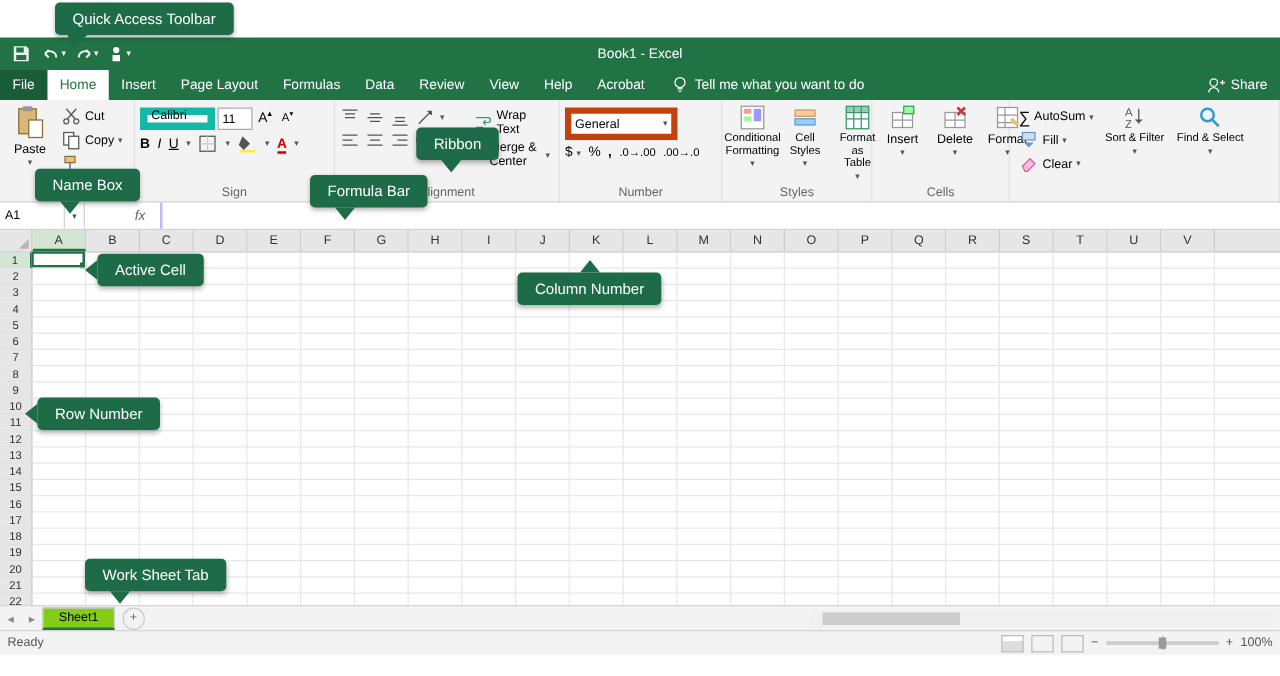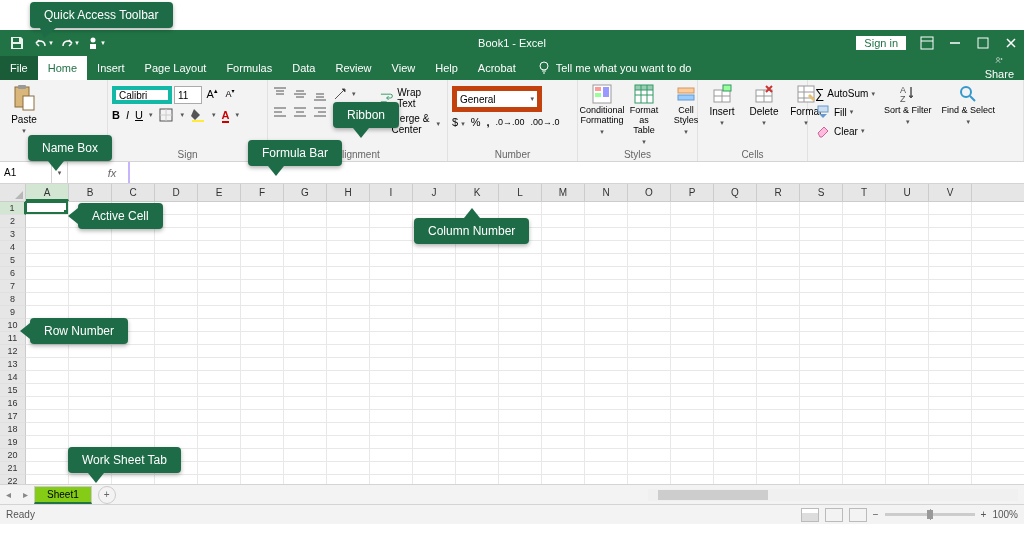--- a/index.html
+++ b/index.html
@@ -20,33 +20,33 @@
   .qat-right { margin-left: auto; display: flex; align-items: center; gap: 14px; }
   .signin { background: #fff; color: #217346; padding: 1px 8px; font-size: 11px; }
   .winbtn { width: 14px; height: 14px; }
 
   
   .ribbon-tabs { height: 24px; background: #217346; display: flex; align-items: stretch; color: #fff; font-size: 11px; justify-content: center; }
   .rtab { padding: 0 10px; display: flex; align-items: center; cursor: pointer; }
   .rtab.active { background: #fff; color: #217346; }
   .rtab.file { background: #1a5c38; }
   .tellme { display: flex; align-items: center; gap: 4px; margin-left: 10px; }
-  .share { margin-left: auto; padding: 0 10px; display: flex; align-items: center; gap: 4px; flex-direction: column; }
+  .share { margin-left: auto; padding: 0 10px; display: flex; align-items: center; gap: 4px; }
 
   
   .ribbon { height: 82px; background: #f3f3f3; border-bottom: 1px solid #d4d4d4; display: flex; position: relative; }
   .rgroup { border-right: 1px solid #e1e1e1; display: flex; flex-direction: column; justify-content: space-between; padding: 2px 4px 0; }
   .rgroup-label { text-align: center; font-size: 10px; color: #666; padding: 1px 0; }
   .rgroup-body { flex: 1; display: flex; align-items: flex-start; gap: 2px; }
   .vbtn { display: flex; flex-direction: column; align-items: center; justify-content: center; padding: 2px 4px; min-width: 40px; font-size: 10px; text-align: center; line-height: 1.1; gap: 2px; }
   .vbtn .ic { width: 20px; height: 20px; }
   .smbtn { display: flex; align-items: center; gap: 3px; padding: 1px 3px; font-size: 10px; }
   .stack { display: flex; flex-direction: column; gap: 1px; }
   .row { display: flex; align-items: center; gap: 2px; }
-  .fontname { width: 60px; height: 18px; border: 4px solid #14b8a6; background: #fff; font-size: 10px; padding: 0 3px; display: flex; align-items: center; }
+  .fontname { width: 60px; height: 18px; border: 6px solid #14b8a6; background: #fff; font-size: 10px; padding: 0 3px; display: flex; align-items: flex-end; }
   .fontsize { width: 28px; height: 18px; border: 1px solid #ababab; background: #fff; font-size: 10px; padding: 0 3px; display: flex; align-items: center; }
   .numfmt { width: 90px; height: 26px; border: 5px solid #c2410c; background: #fff; font-size: 10px; padding: 0 3px; display: flex; align-items: center; justify-content: space-between; }
   .ic16 { width: 16px; height: 16px; display: inline-block; }
   .caret { font-size: 7px; color: #555; }
 
   
   .fbar { height: 22px; display: flex; align-items: stretch; border-bottom: 1px solid #d4d4d4; background: #fff; }
   .namebox { width: 52px; border-right: 1px solid #d4d4d4; display: flex; align-items: center; padding: 0 4px; font-size: 10px; }
   .namebox-dd { width: 16px; border-right: 1px solid #d4d4d4; display: flex; align-items: center; justify-content: center; }
   .fxcell { width: 24px; border-right: 2px solid #c4b5fd; display: flex; align-items: center; justify-content: center; font-style: italic; color: #666; gap:4px; padding:0 16px 0 44px;}
@@ -83,21 +83,21 @@
   .viewbtn { width: 18px; height: 14px; border: 1px solid #bbb; }
   .zoom-slider { width: 90px; height: 3px; background: #ccc; position: relative; }
   .zoom-slider::before { content: ""; position: absolute; left: 50%; top: -4px; width: 1px; height: 11px; background: #999; }
   .zoom-thumb { position: absolute; left: 50%; top: -3px; width: 6px; height: 9px; background: #999; transform: translateX(-50%); }
 
   svg { display: block; }
 </style>
 </head>
 <body>
 
-<div class="callout tail-bl" style="top:2px;left:30px">Quick Access Toolbar</div>
+<div class="callout tail-bl" style="top:2px;left:44px">Quick Access Toolbar</div>
 <div class="callout tail-b" style="top:135px;left:28px">Name Box</div>
 <div class="callout tail-b" style="top:102px;left:333px">Ribbon</div>
 <div class="callout tail-b" style="top:140px;left:248px">Formula Bar</div>
 <div class="callout tail-l" style="top:203px;left:78px">Active Cell</div>
 <div class="callout tail-t" style="top:218px;left:414px">Column Number</div>
 <div class="callout tail-l" style="top:318px;left:30px">Row Number</div>
 <div class="callout tail-b" style="top:447px;left:68px">Work Sheet Tab</div>
 
 <div style="height:30px"></div>
 
@@ -122,36 +122,20 @@
       <span class="caret" style="color:#fff">▾</span>
     </div>
   <div class="qat-btn">
       <svg class="ic16" viewBox="0 0 16 16">
         <circle cx="8" cy="5" r="2.5" fill="#fff"></circle>
         <path fill="#fff" d="M5 9h6v5H5z"></path>
       </svg>
       <span class="caret" style="color:#fff">▾</span>
     </div>
   <div class="qat-title">Book1 - Excel</div>
-  <div class="qat-right">
-    <div class="signin">Sign in</div>
-    <svg class="winbtn" viewBox="0 0 14 14">
-        <rect x="1" y="1" width="12" height="12" fill="none" stroke="#fff"></rect>
-        <path stroke="#fff" d="M1 5h12"></path>
-      </svg>
-    <svg class="winbtn" viewBox="0 0 14 14">
-        <path stroke="#fff" stroke-width="1.5" d="M2 7h10"></path>
-      </svg>
-    <svg class="winbtn" viewBox="0 0 14 14">
-        <rect x="2" y="2" width="10" height="10" fill="none" stroke="#fff"></rect>
-      </svg>
-    <svg class="winbtn" viewBox="0 0 14 14">
-        <path stroke="#fff" stroke-width="1.5" d="M3 3l8 8M11 3l-8 8"></path>
-      </svg>
-  </div>
 </div>
 
 <div class="ribbon-tabs">
   <div class="rtab file">File</div>
   <div class="rtab active">Home</div>
   <div class="rtab">Insert</div>
   <div class="rtab">Page Layout</div>
   <div class="rtab">Formulas</div>
   <div class="rtab">Data</div>
   <div class="rtab">Review</div>
@@ -180,20 +164,44 @@
     <div class="rgroup-body">
       <div class="vbtn">
         <svg width="24" height="28" viewBox="0 0 24 28">
             <rect x="3" y="3" width="14" height="20" fill="#d9b679" stroke="#8a6d3b"></rect>
             <rect x="6" y="1" width="8" height="4" rx="1" fill="#999"></rect>
             <rect x="11" y="12" width="11" height="14" fill="#fff" stroke="#8a6d3b"></rect>
           </svg>
         <span>Paste</span>
           <span class="caret">▾</span>
       </div>
+      <div class="stack" style="margin-top:2px">
+        <div class="smbtn">
+            <svg class="ic16" viewBox="0 0 16 16">
+              <circle cx="4" cy="12" r="2" fill="none" stroke="#555"></circle>
+              <circle cx="12" cy="12" r="2" fill="none" stroke="#555"></circle>
+              <path stroke="#555" d="M5 10L12 2M11 10L4 2"></path>
+            </svg>
+            <span>Cut</span>
+          </div>
+        <div class="smbtn">
+            <svg class="ic16" viewBox="0 0 16 16">
+              <rect x="2" y="2" width="8" height="10" fill="#fff" stroke="#555"></rect>
+              <rect x="6" y="5" width="8" height="10" fill="#fff" stroke="#555"></rect>
+            </svg>
+            <span>Copy</span>
+            <span class="caret">▾</span>
+          </div>
+        <div class="smbtn">
+            <svg class="ic16" viewBox="0 0 16 16">
+              <path fill="#e8c070" stroke="#8a6d3b" d="M3 2h8v5H3z"></path>
+              <path stroke="#555" d="M7 7v7"></path>
+            </svg>
+          </div>
+      </div>
     </div>
     <div class="rgroup-label">Clipboard</div>
   </div>
 
   <div class="rgroup" style="width:160px">
     <div class="rgroup-body stack" style="gap:3px;padding-top:4px">
       <div class="row">
         <div class="fontname">
             <span>Calibri</span>
           </div>
@@ -308,33 +316,33 @@
             <rect x="1" y="1" width="18" height="18" fill="#fff" stroke="#999"></rect>
             <rect x="3" y="3" width="6" height="4" fill="#f99"></rect>
             <rect x="3" y="9" width="6" height="4" fill="#9f9"></rect>
             <rect x="11" y="3" width="6" height="10" fill="#99f"></rect>
           </svg>
           <span style="font-size:9px">Conditional Formatting</span>
           <span class="caret">▾</span>
         </div>
       <div class="vbtn">
           <svg class="ic" viewBox="0 0 20 20">
+            <rect x="2" y="4" width="16" height="5" fill="#fc9" stroke="#c96"></rect>
+            <rect x="2" y="11" width="16" height="5" fill="#9cf" stroke="#69c"></rect>
+          </svg>
+          <span style="font-size:9px">Cell Styles</span>
+          <span class="caret">▾</span>
+        </div>
+      <div class="vbtn">
+          <svg class="ic" viewBox="0 0 20 20">
             <rect x="1" y="1" width="18" height="18" fill="#fff" stroke="#396"></rect>
             <path stroke="#396" d="M1 6h18M1 11h18M7 1v18M13 1v18"></path>
             <rect x="1" y="1" width="18" height="5" fill="#396" opacity=".5"></rect>
           </svg>
           <span style="font-size:9px">Format as Table</span>
-          <span class="caret">▾</span>
-        </div>
-      <div class="vbtn">
-          <svg class="ic" viewBox="0 0 20 20">
-            <rect x="2" y="4" width="16" height="5" fill="#fc9" stroke="#c96"></rect>
-            <rect x="2" y="11" width="16" height="5" fill="#9cf" stroke="#69c"></rect>
-          </svg>
-          <span style="font-size:9px">Cell Styles</span>
           <span class="caret">▾</span>
         </div>
     </div>
     <div class="rgroup-label">Styles</div>
   </div>
 
   <div class="rgroup" style="width:110px">
     <div class="rgroup-body">
       <div class="vbtn">
           <svg class="ic" viewBox="0 0 20 20">

